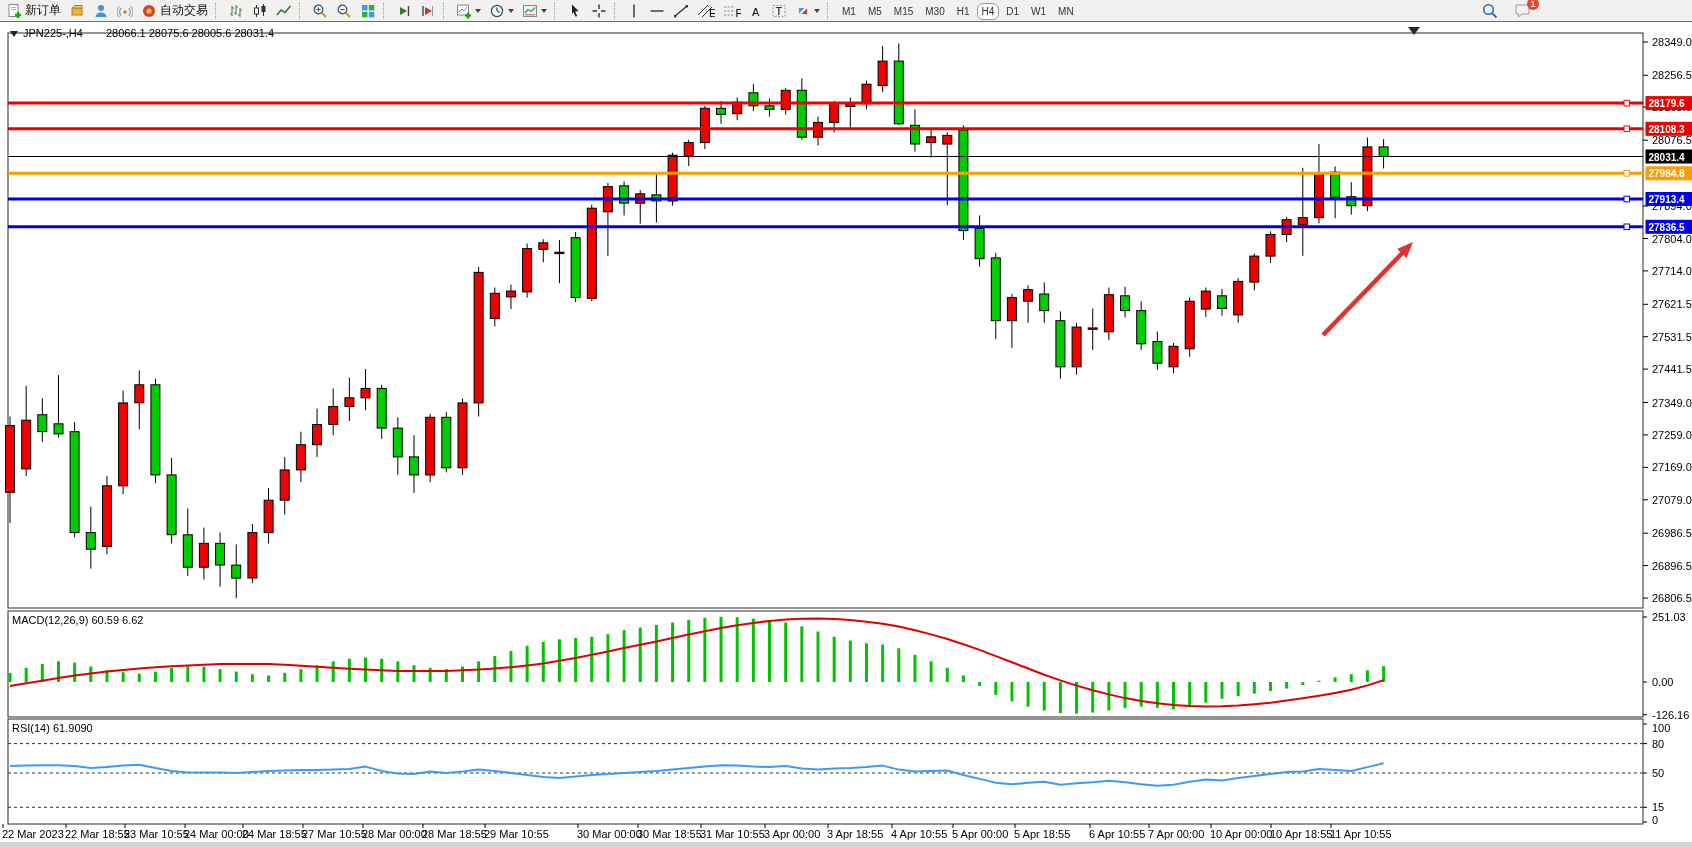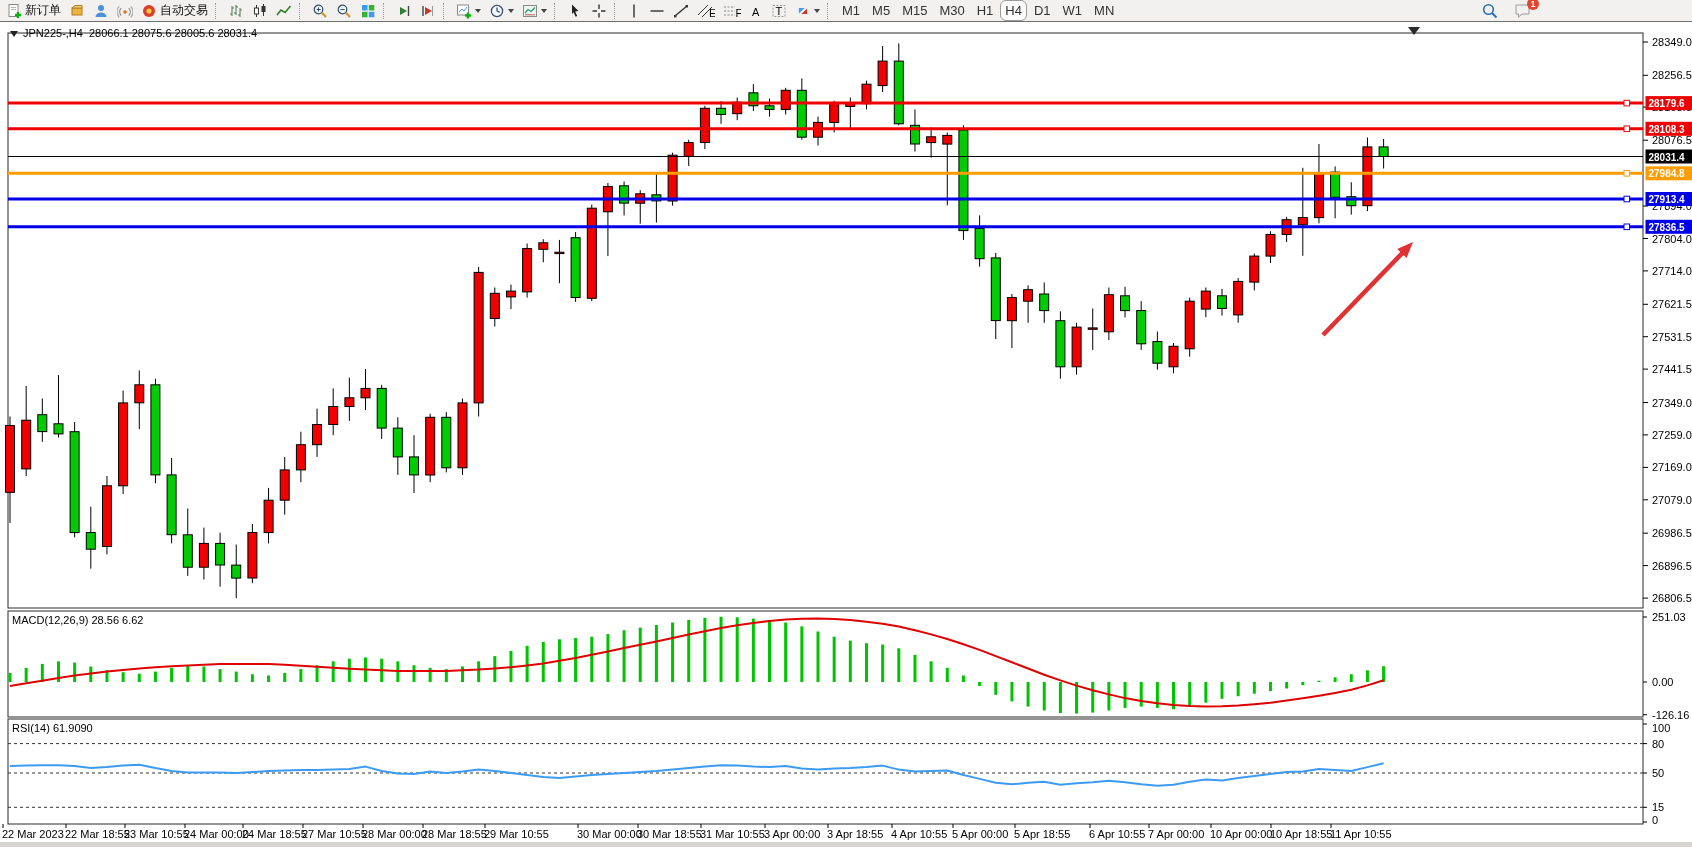--- a/index.html
+++ b/index.html
@@ -9,34 +9,34 @@
   
   .toolbar{position:absolute;left:0;top:0;width:1692px;height:22px;background:#f2f1ef;
            border-bottom:1px solid #6e6e6e;display:flex;align-items:center;padding:0 2px;}
   .tbtn{display:inline-flex;align-items:center;height:20px;padding:0 3px;margin:0 1px;
         font-size:12px;color:#111;cursor:default;white-space:nowrap;}
   .tbtn svg{display:block;}
   .tbtn .lbl{margin-left:3px;}
   .sep{width:6px;height:16px;border-left:1px dotted #9a9a9a;margin:0 3px;}
   .caret{width:0;height:0;border-left:3px solid transparent;border-right:3px solid transparent;
          border-top:4px solid #444;margin-left:3px;}
-  .tf-btn{display:inline-block;min-width:22px;text-align:center;font-size:13px;color:#333;
+  .tf-btn{display:inline-block;min-width:22px;text-align:center;font-size:10px;color:#333;
           padding:2px 4px;margin:0 1px;border:1px solid transparent;}
   .tf-btn.active{background:#fdfdfd;border:1px solid #9a9a9a;border-radius:6px;}
   .right-icons{position:absolute;left:1477px;top:0;height:22px;display:flex;align-items:center;}
   .badge{position:absolute;right:-4px;top:-3px;background:#e8432c;color:#fff;border-radius:50%;
          width:12px;height:12px;font-size:9px;line-height:12px;text-align:center;font-weight:bold;}
   .chat-wrap{position:relative;margin-left:8px;}
   
   .chart{position:absolute;left:0;top:22px;width:1692px;height:825px;background:#fff;}
   .chart svg{position:absolute;left:0;top:0;}
   .overlay{position:absolute;z-index:5;font-size:11px;color:#000;white-space:nowrap;}
   .tri{display:inline-block;width:0;height:0;border-left:4px solid transparent;
        border-right:4px solid transparent;border-top:6px solid #222;margin-right:5px;vertical-align:middle;}
-  .ohlc{margin-left:6px;}
+  .ohlc{margin-left:23px;}
   svg text{font-family:"Liberation Sans",sans-serif;font-size:11px;fill:#000;}
   svg text.tag{font-size:10px;font-weight:bold;fill:#fff;}
 </style>
 </head>
 <body>
 
 <div class="app">
 
   <div class="toolbar">
     <span class="tbtn">
@@ -290,21 +290,21 @@
         <span class="badge">1</span>
       </span>
     </span>
   </div>
 
   <div class="chart">
     <div class="overlay" style="left:10px;top:5px;">
       <span class="tri"></span><span>JPN225-,H4</span><span class="ohlc">28066.1 28075.6 28005.6 28031.4</span>
     </div>
     <div class="overlay" style="left:12px;top:592px;">
-      <span>MACD(12,26,9)</span>&nbsp;<span>28.56 6.62</span>
+      <span>MACD(12,26,9)</span>&nbsp;<span>60.59 6.62</span>
     </div>
     <div class="overlay" style="left:12px;top:700px;text-align:right;">
       <span>RSI(14)</span>&nbsp;<span>61.9090</span>
     </div>
     <svg id="cs" width="1692" height="825">
         <g>
           <rect x="8" y="11" width="1635" height="575" fill="#fff" stroke="#2a2a2a"></rect>
           <rect x="8" y="589" width="1635" height="106" fill="#fff" stroke="#2a2a2a"></rect>
           <rect x="8" y="697" width="1635" height="105" fill="#fff" stroke="#2a2a2a"></rect>
           <rect x="0" y="820" width="1692" height="5" fill="#d8d5d0"></rect>

